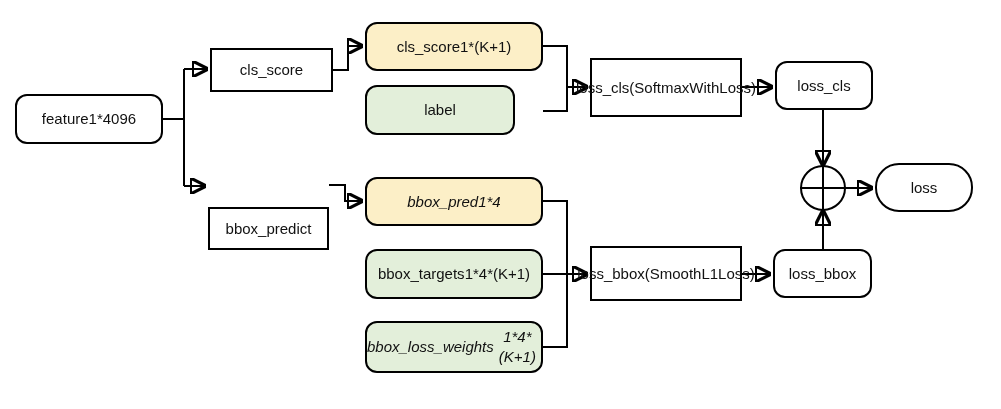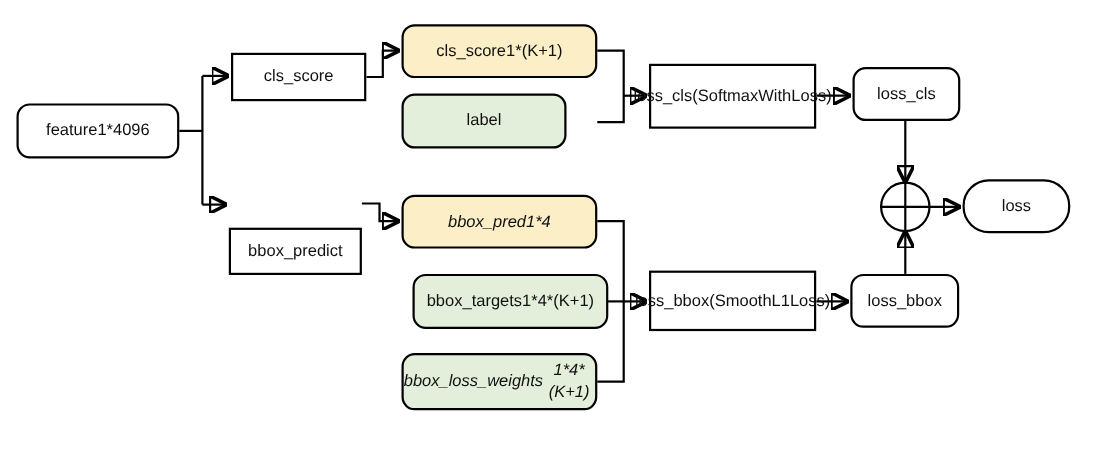--- a/index.html
+++ b/index.html
@@ -32,21 +32,21 @@
   .round{border:2px solid var(--line);border-radius:12px;}
   .fill-yellow{background:var(--yellow-fill);}
   .fill-green{background:var(--green-fill);}
   
   .n-feature{left:15px;top:94px;width:148px;height:50px;border-width:2.5px;text-align:center;}
   .n-cls-score-layer{left:210px;top:48px;width:123px;height:44px;}
   .n-bbox-predict-layer{left:208px;top:163px;width:121px;height:43px;margin-top:44px;}
   .n-cls-score-blob{left:365px;top:22px;width:178px;height:49px;}
   .n-label-blob{left:365px;top:85px;width:150px;height:50px;}
   .n-bbox-pred-blob{left:365px;top:177px;width:178px;height:49px;font-style:italic;}
-  .n-bbox-targets-blob{left:375px;top:249px;width:178px;height:50px;}
+  .n-bbox-targets-blob{left:365px;top:249px;width:178px;height:50px;}
   .n-bbox-loss-weights-blob{left:365px;top:321px;width:178px;height:52px;font-style:italic;}
   .n-loss-cls-layer{left:590px;top:58px;width:152px;height:59px;}
   .n-loss-bbox-layer{left:590px;top:246px;width:152px;height:55px;}
   .n-loss-cls-blob{left:775px;top:61px;width:98px;height:49px;}
   .n-loss-bbox-blob{left:773px;top:249px;width:99px;height:49px;}
   .n-loss-blob{left:875px;top:163px;width:98px;height:49px;border-radius:24px;}
 </style>
 </head>
 <body>
 

